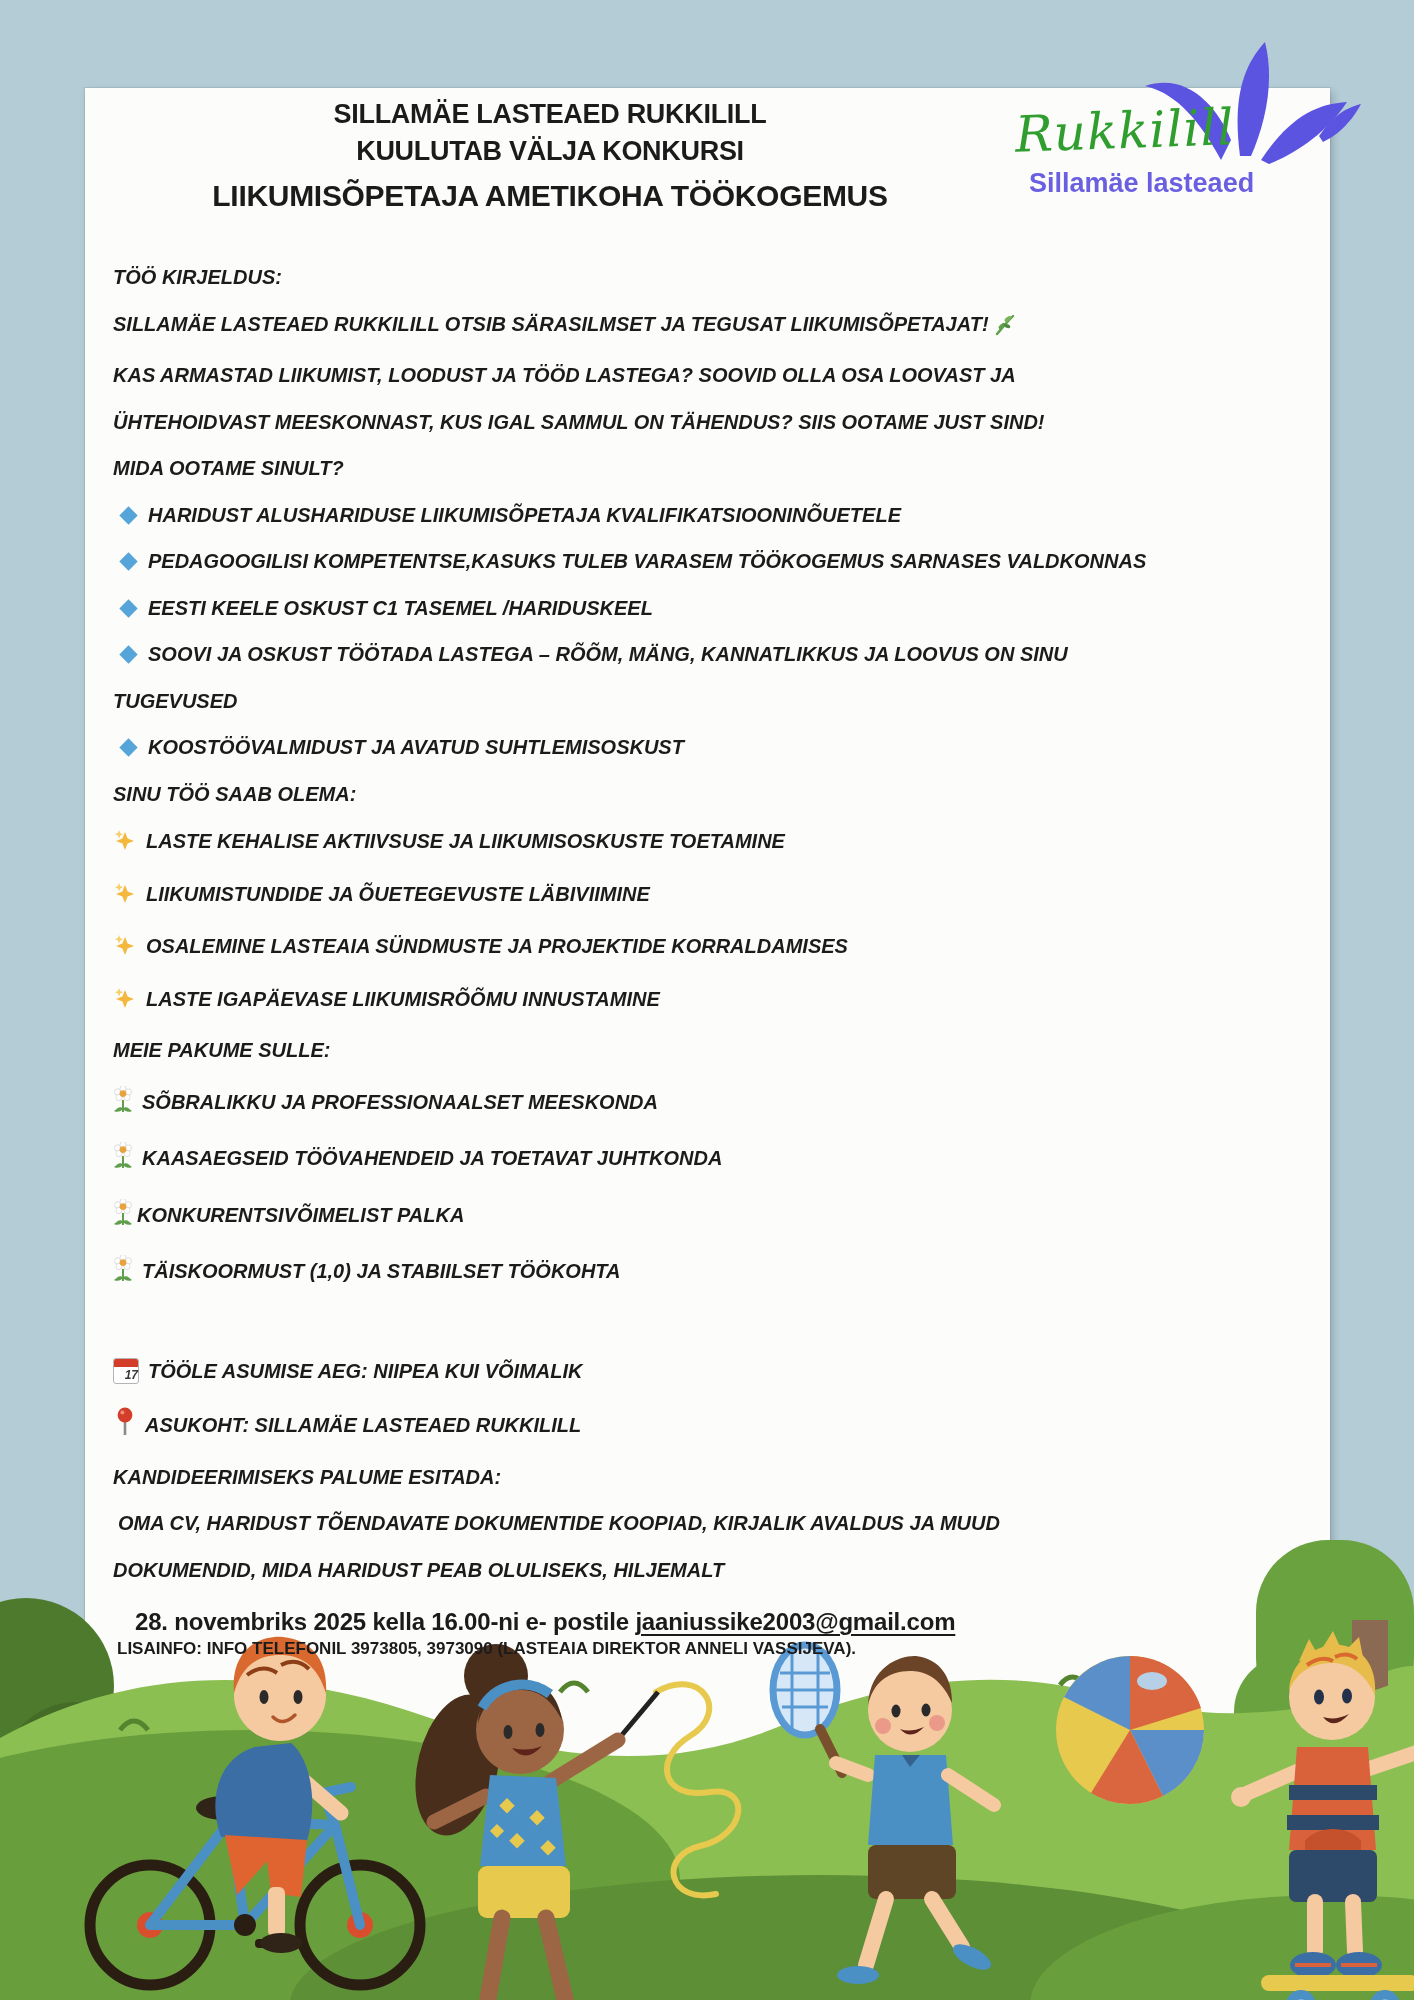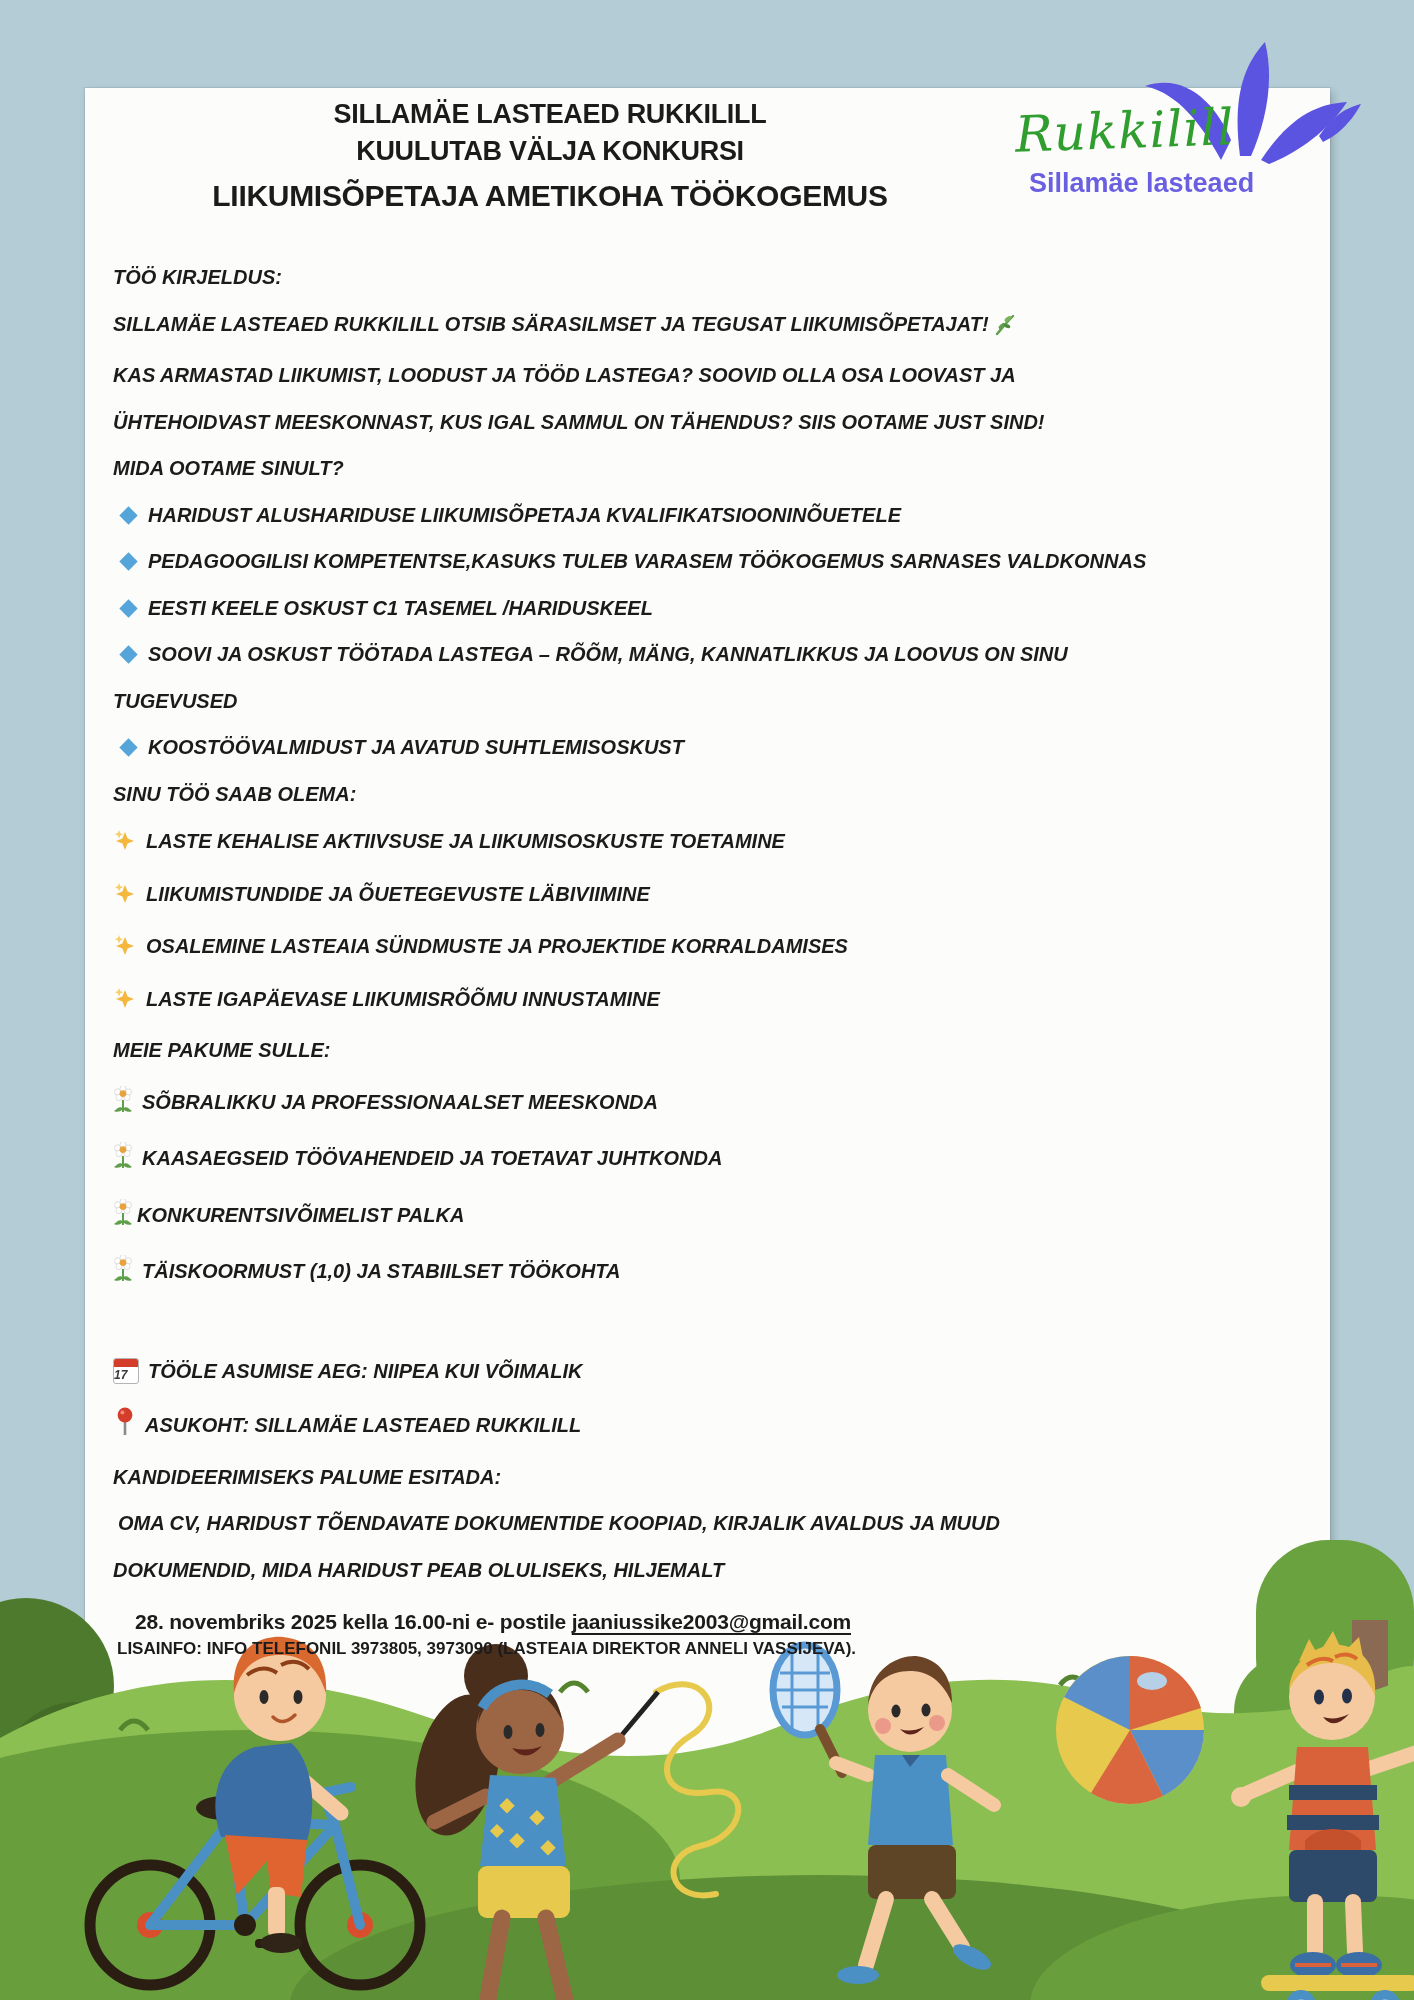--- a/index.html
+++ b/index.html
@@ -20,22 +20,22 @@
   
   .copy{position:absolute;left:113px;top:266px;width:1222px;font-weight:700;font-size:20px;z-index:5;}
   .ln{min-height:22px;line-height:23px;margin-bottom:23.5px;letter-spacing:0;font-style:italic;}
   .dia{display:inline-block;width:13px;height:13px;background:#55a5db;transform:rotate(45deg);
        margin:0 13px 0 9px;vertical-align:0;}
   .ic{display:inline-block;vertical-align:-5px;margin-right:9px;}
   .spacer{height:46px;}
   .cal{display:inline-block;position:relative;width:26px;height:26px;background:#fff;border:1px solid #b5b5b5;
        border-radius:3px;vertical-align:-6px;margin-right:9px;box-sizing:border-box;}
   .cal::before{content:"";position:absolute;left:0;top:0;right:0;height:8px;background:#d43d2a;border-radius:2px 2px 0 0;}
-  .cal-day{position:absolute;left:0;right:0;bottom:0px;text-align:left;font-size:12px;line-height:16px;color:#3a3a3a;}
-  .deadline{font-size:21px;line-height:34px;margin-top:16px;padding-left:22px;letter-spacing:-.2px;}
+  .cal-day{position:absolute;left:0;right:0;bottom:0px;text-align:right;font-size:12px;line-height:16px;color:#3a3a3a;}
+  .deadline{font-size:24px;line-height:34px;margin-top:16px;padding-left:22px;letter-spacing:-.2px;}
   .email{text-decoration:underline;text-underline-offset:4px;}
   .info{font-size:17px;padding-left:4px;}
   .apply1{padding-left:5px;}
   
   .scene{position:absolute;left:0;top:1480px;width:1414px;height:520px;z-index:4;pointer-events:none;}
 </style>
 </head>
 <body>
 
 <div class="stage">

